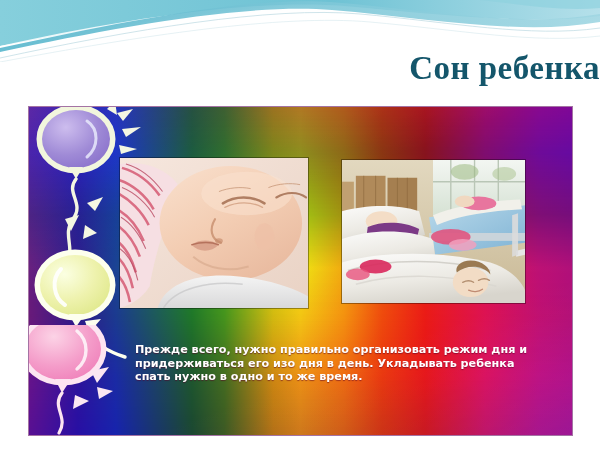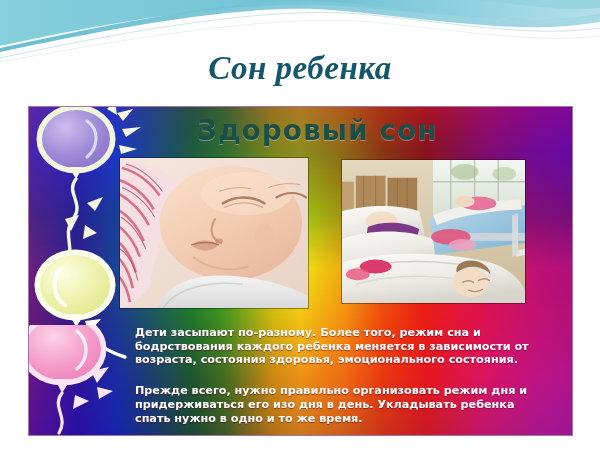--- a/index.html
+++ b/index.html
@@ -13,28 +13,27 @@
   
   .wave-band{
     position:absolute;left:0;top:0;width:600px;height:62px;
     overflow:hidden;
   }
   .wave-svg{display:block;}
 
   
   .slide-title{
     position:absolute;left:0;top:50px;width:600px;
-    text-align:center;
+    text-align:right;
     font-family:"Liberation Serif", serif;
     font-weight:bold;
     font-size:33px;
     letter-spacing:0.5px;
     color:#14566b;
     text-shadow:1px 1px 0 rgba(255,255,255,.6);
-    font-style:italic;
   }
 
   
   .poster{
     position:absolute;left:28px;top:106px;
     width:545px;height:330px;
     overflow:hidden;
     border:1px solid rgba(90,0,90,.55);
     box-sizing:border-box;
   }
@@ -210,21 +209,20 @@
       <ellipse cx="34" cy="24" rx="38" ry="31" fill="url(#balPink)"></ellipse>
       <path d="M48,6 C60,16 60,34 48,44" fill="none" stroke="#ffffff" stroke-width="3.4" opacity="0.8" stroke-linecap="round"></path>
       <path d="M26,54 L42,54 L33,68 Z" fill="#fde4f1"></path>
       <path d="M33,68 C22,82 40,92 30,108" fill="none" stroke="#fde4f1" stroke-width="3.2" stroke-linecap="round"></path>
       <path d="M62,46 L80,42 L68,58 Z" fill="#fbe7f2"></path>
       <path d="M46,70 L60,76 L44,84 Z" fill="#fbe7f2"></path>
       <path d="M68,62 L84,66 L70,74 Z" fill="#fbe7f2"></path>
     </g>
   </svg>
 
-  <div class="poster-heading">Здоровый сон</div>
 
   <div class="photo photo-left">
     <svg viewBox="0 0 190 152" preserveAspectRatio="none" xmlns="http://www.w3.org/2000/svg">
       <defs>
         <linearGradient id="skinG" x1="0.2" y1="0" x2="0.9" y2="1">
           <stop offset="0%" stop-color="#f8ddc9"></stop>
           <stop offset="45%" stop-color="#f3cdb3"></stop>
           <stop offset="100%" stop-color="#e7b79c"></stop>
         </linearGradient>
         <linearGradient id="pillowG" x1="0" y1="0" x2="0" y2="1">
@@ -353,17 +351,16 @@
       <path d="M122,124 C126,122 130,122 133,124" fill="none" stroke="#b38f70" stroke-width="1.4" stroke-linecap="round"></path>
       <path d="M138,122 C142,120 146,120 149,122" fill="none" stroke="#b38f70" stroke-width="1.4" stroke-linecap="round"></path>
       <path d="M128,132 C132,134 138,134 142,131" fill="none" stroke="#c08b72" stroke-width="1.3" stroke-linecap="round"></path>
 
       <path d="M176,92 L185,90 L185,96 L176,98 Z" fill="#e6e6e6"></path>
       <path d="M172,56 L178,54 L178,96 L172,98 Z" fill="#dcdcdc" opacity="0.9"></path>
     </svg>
   </div>
 
   <div class="poster-text">
-    <span>Дети засыпают по-разному. Более того, режим сна и бодрствования каждого ребенка меняется в зависимости от возраста, состояния здоровья, эмоционального состояния.</span>
     <span class="para2">Прежде всего, нужно правильно организовать режим дня и придерживаться его изо дня в день. Укладывать ребенка спать нужно в одно и то же время.</span>
   </div>
 
 </div>
 
 </body></html>

